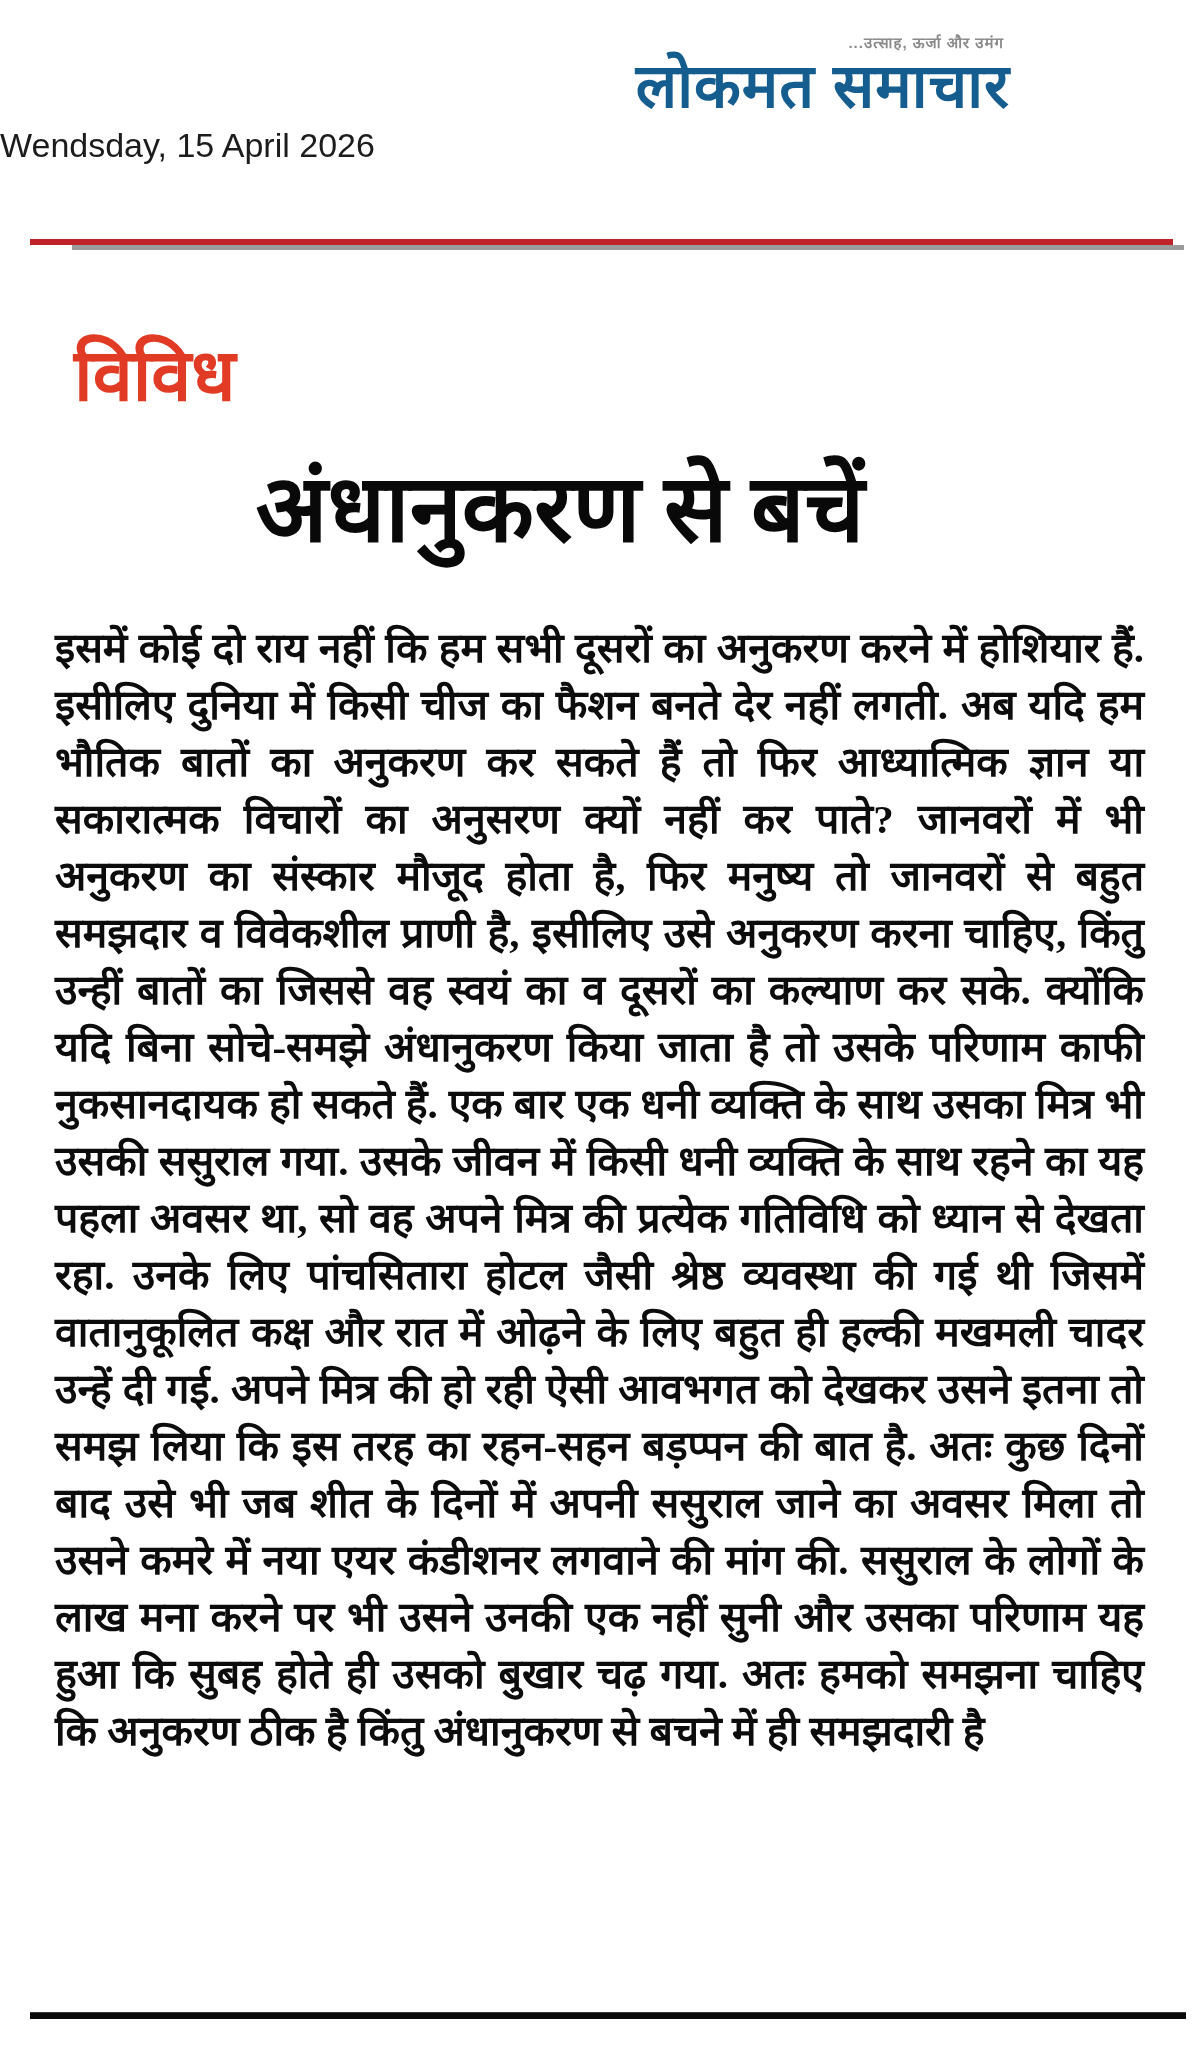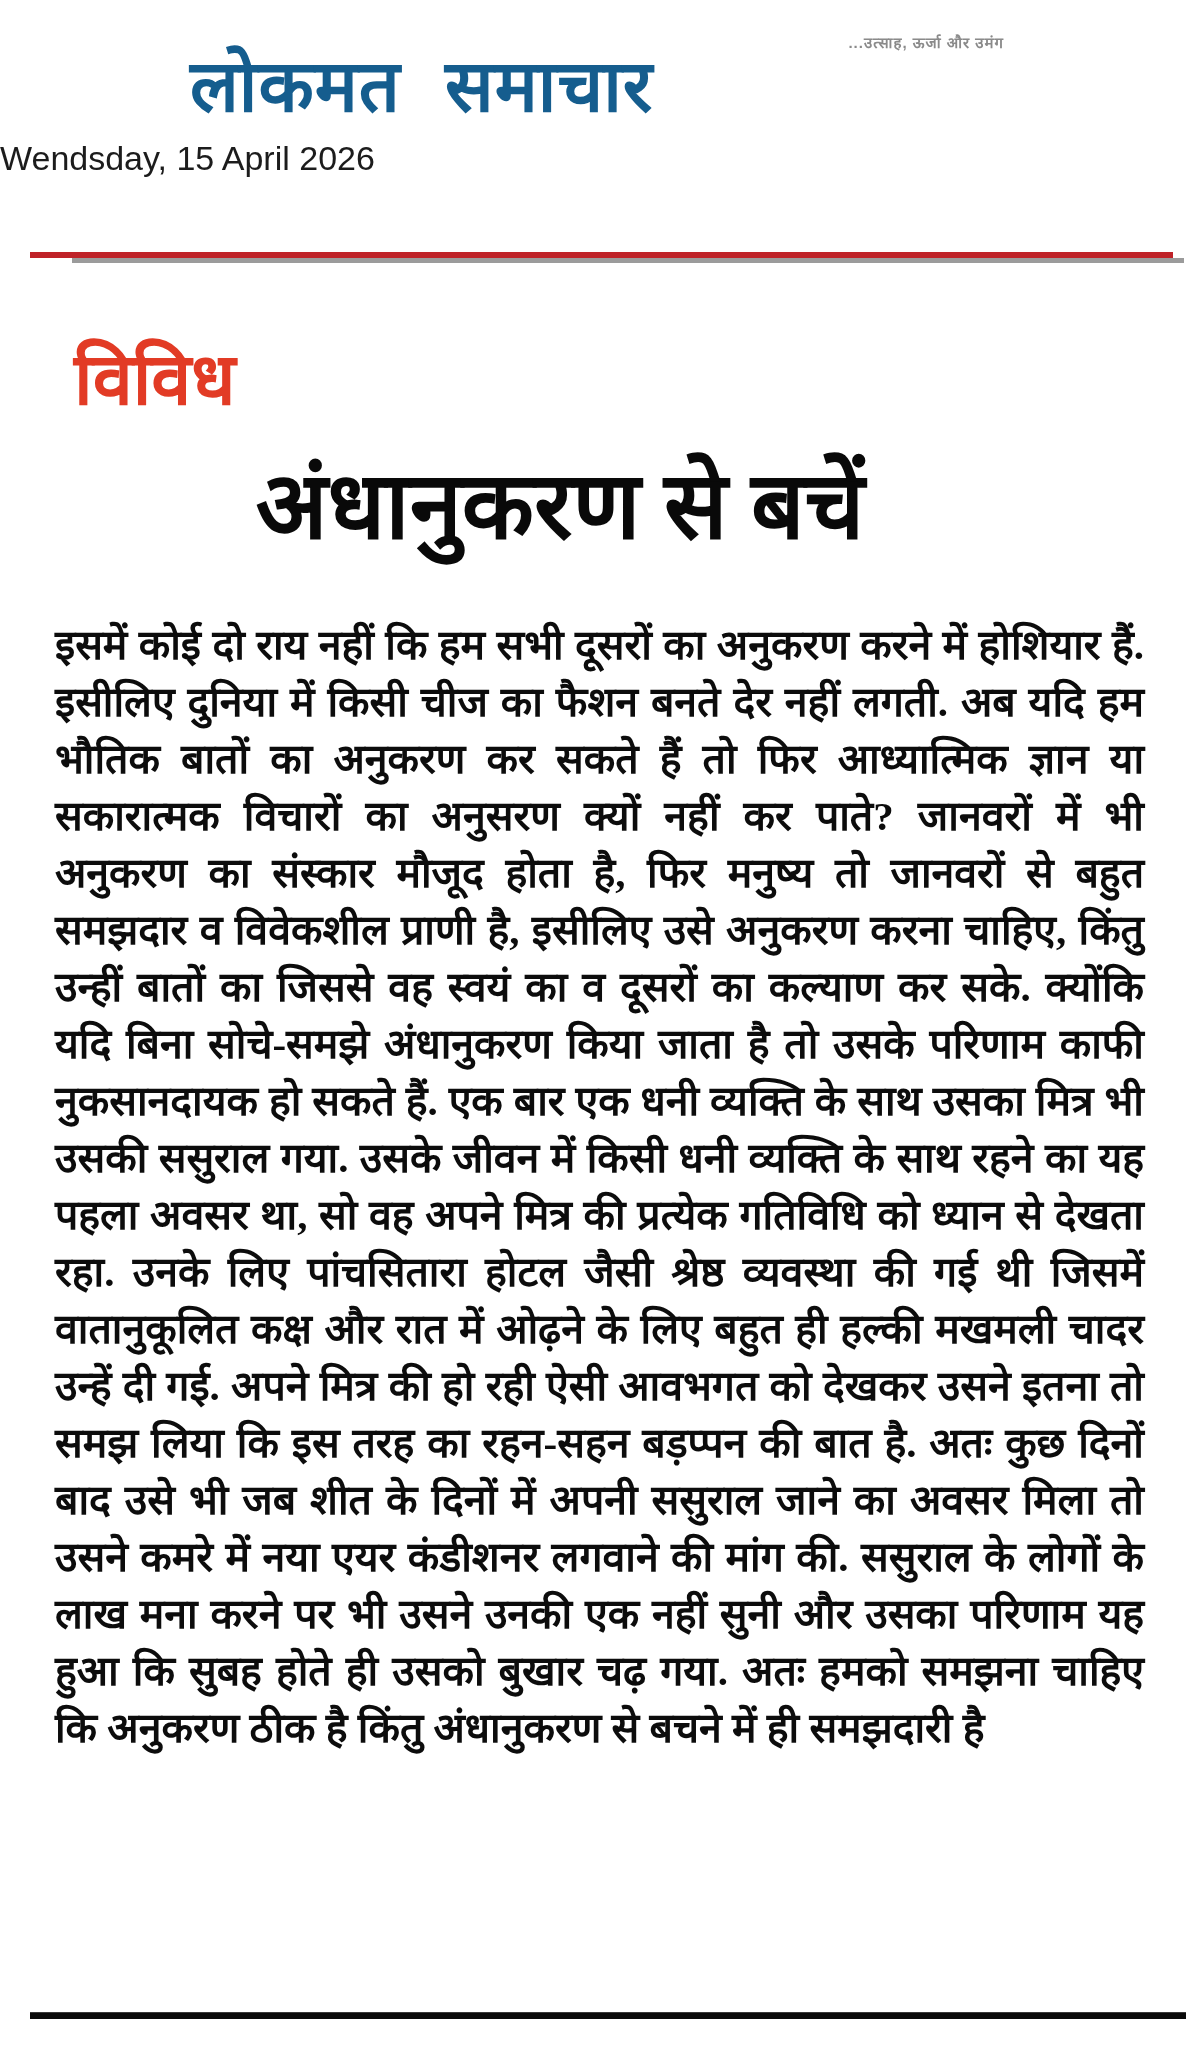--- a/index.html
+++ b/index.html
@@ -20,23 +20,23 @@
   .tagline {
     text-align: right;
     font-family: "Liberation Sans", sans-serif;
     font-size: 15px;
     font-weight: bold;
     color: #8a8a8a;
     letter-spacing: 1px;
     padding-right: 6px;
   }
   .masthead {
-    text-align: left;
-    font-family: Liberation Mono, monospace;
-    font-size: 72px;
+    text-align: right;
+    font-family: Liberation Sans, sans-serif;
+    font-size: 61px;
     font-weight: 800;
     line-height: 1.12;
     color: var(--masthead-blue, #155d8e);
     letter-spacing: 1px;
   }
   .date {
     width: 100%;
     text-align: left;
     padding-right: 262px;
     margin-top: 6px;
@@ -64,21 +64,22 @@
     padding: 0 64px 0 74px;
     display: flex;
     justify-content: space-between;
     align-items: center;
   }
   .section {
     font-size: 72px;
     font-weight: 800;
     line-height: 1.3;
     color: var(--section-red, #e23b25);
-    font-family: Liberation Sans, sans-serif;
+    font-family: Liberation Mono, monospace;
+    margin-top: 15px;
   }
   .byline {
     font-size: 40px;
     font-weight: 700;
     color: #0d0d0d;
     padding-top: 18px;
   }
 
   
   .headline {

